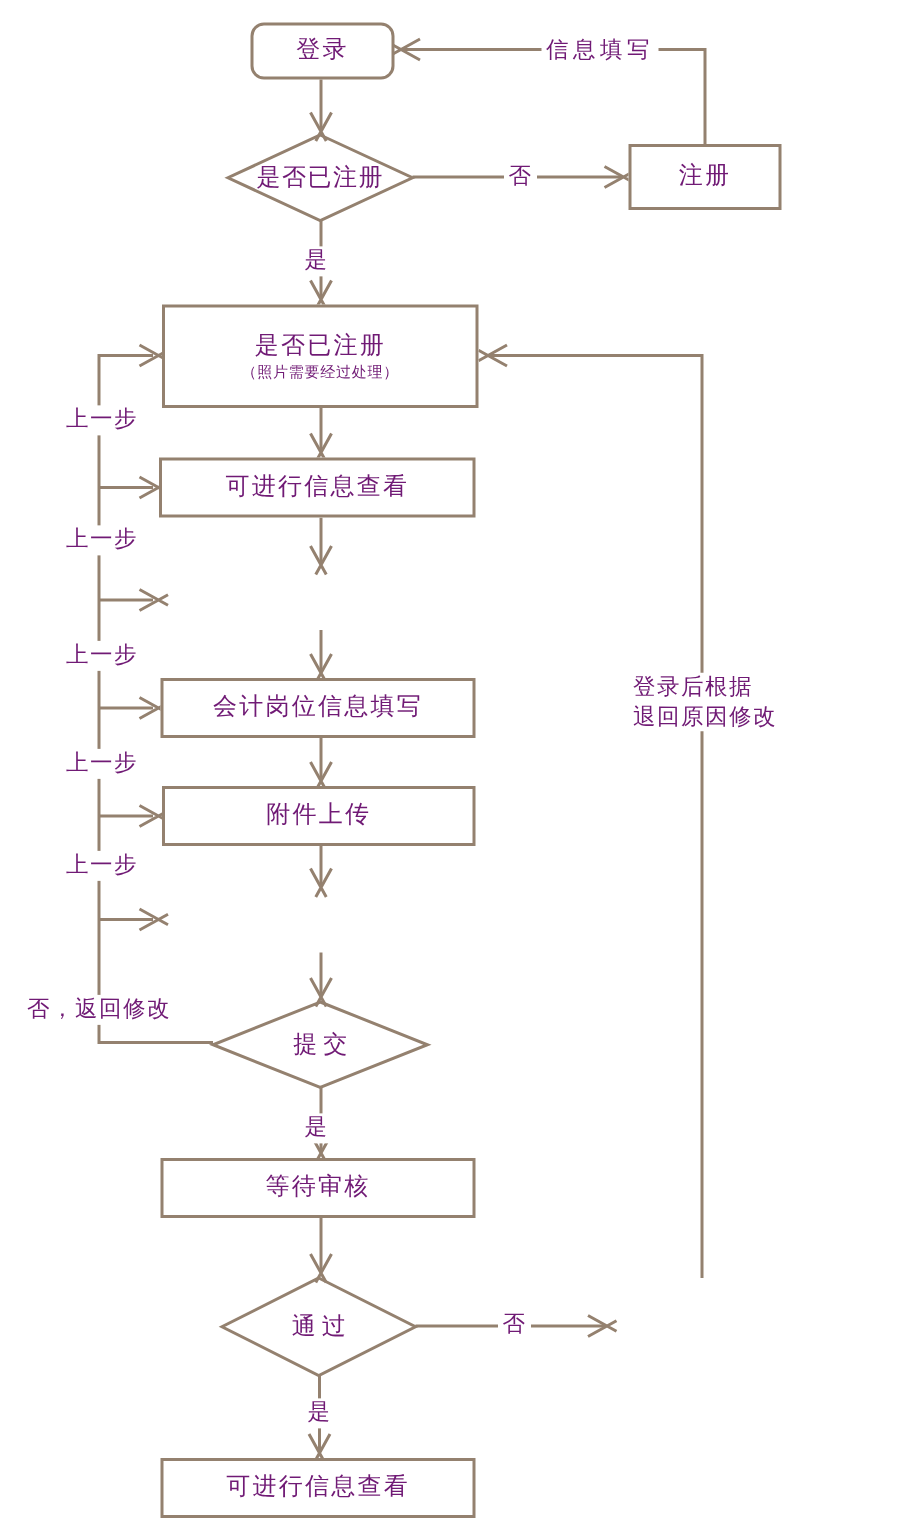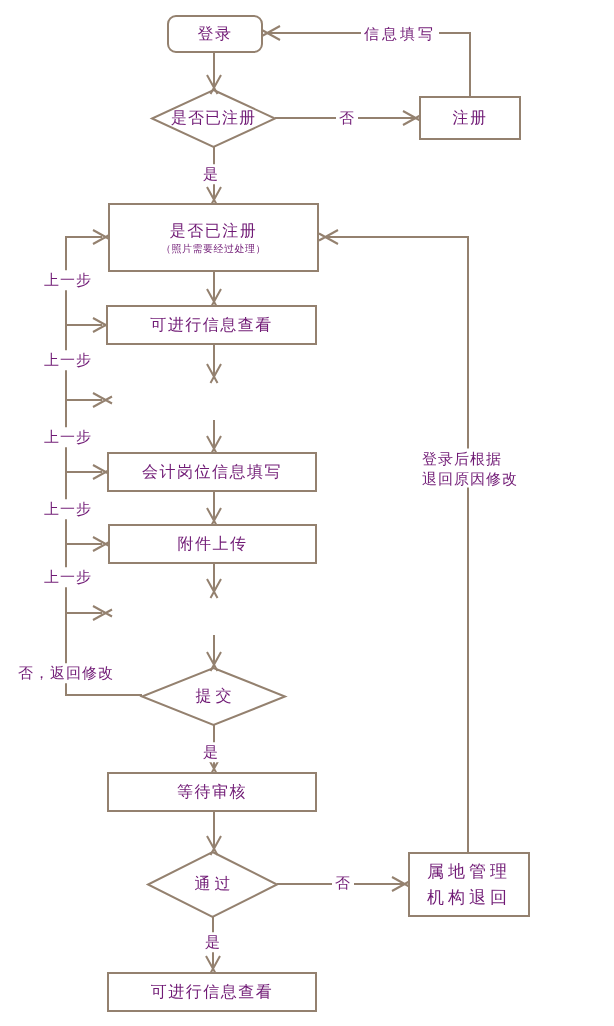--- a/index.html
+++ b/index.html
@@ -115,24 +115,20 @@
 
   <div class="node" style="left:108px;top:524px;width:209px;height:40px;">
     <span>附件上传</span>
   </div>
 
 
   <div class="node" style="left:107px;top:772px;width:210px;height:40px;">
     <span>等待审核</span>
   </div>
 
-  <div class="node serif" style="left:408px;top:852px;width:122px;height:65px;">
-    <span>属地管理</span>
-    <span>机构退回</span>
-  </div>
 
   <div class="node" style="left:107px;top:972px;width:210px;height:40px;">
     <span>可进行信息查看</span>
   </div>
 
   <div class="dtext" style="left:152px;top:90px;width:123px;height:57px;">是否已注册</div>
   <div class="dtext spaced" style="left:142px;top:668px;width:143px;height:57px;">提交</div>
   <div class="dtext spaced" style="left:148px;top:852px;width:129px;height:65px;">通过</div>
 
   <span class="elabel" style="left:400px;top:34px;letter-spacing:3px;">信息填写</span>

